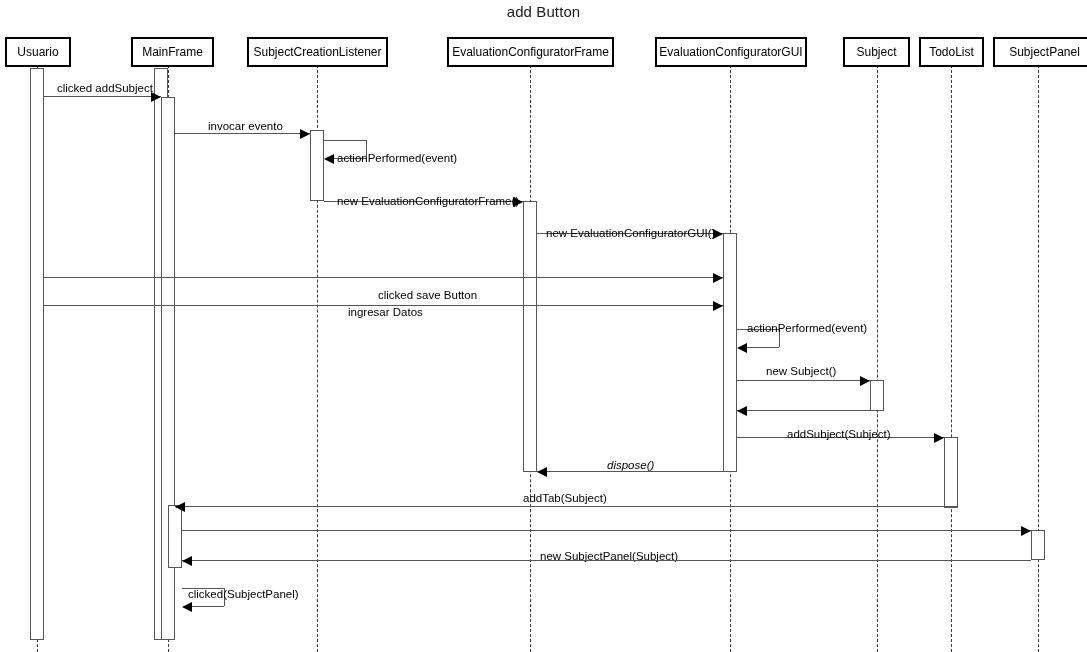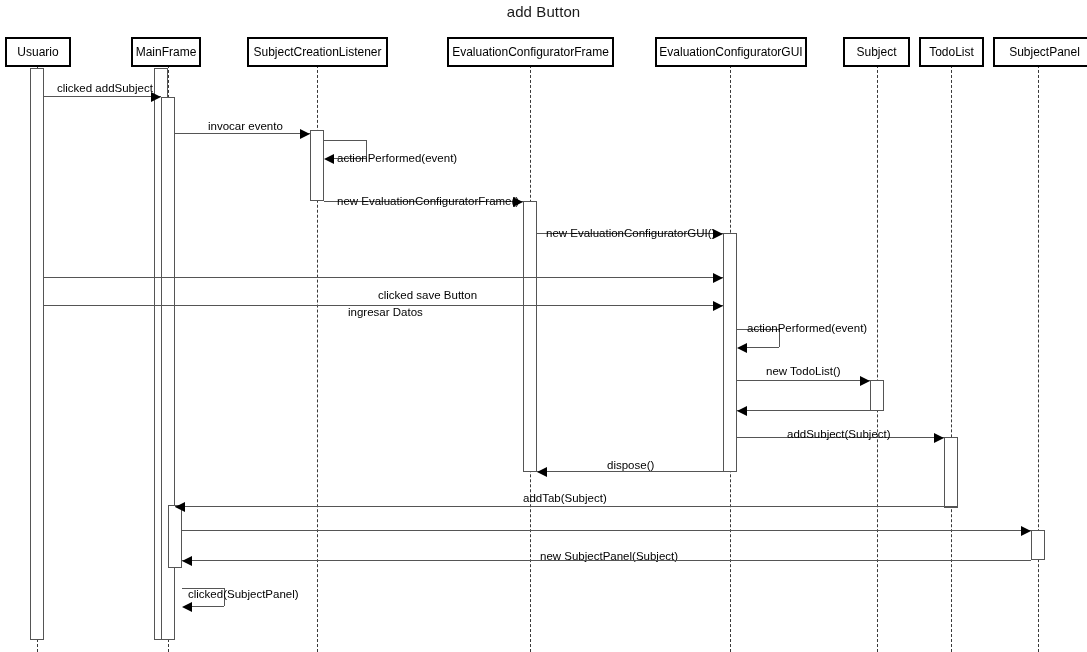--- a/index.html
+++ b/index.html
@@ -147,46 +147,46 @@
       <div class="msg-line" style="left: 44px; top: 305px; width: 679px;"></div>
       <div class="arrow-right" style="left: 713px; top: 301px;"></div>
       <div class="msg-label left" style="left: 334px; top: 289px; margin-left: 44px;">clicked save Button</div>
       <div class="msg-line" style="left: 737px; top: 329px; width: 42px;"></div>
       <div class="msg-vline" style="left: 779px; top: 329px; height: 18px;"></div>
       <div class="msg-line" style="left: 745px; top: 347px; width: 34px;"></div>
       <div class="arrow-left" style="left: 737px; top: 343px;"></div>
       <div class="msg-label left" style="left: 747px; top: 322px;">actionPerformed(event)</div>
       <div class="msg-line" style="left: 737px; top: 380px; width: 133px;"></div>
       <div class="arrow-right" style="left: 860px; top: 376px;"></div>
-      <div class="msg-label left" style="left: 766px; top: 365px;">new TodoList()</div>
+      <div class="msg-label left" style="left: 766px; top: 365px;">new Subject()</div>
       <div class="msg-line" style="left: 737px; top: 410px; width: 133px;"></div>
       <div class="arrow-left" style="left: 737px; top: 406px;"></div>
       <div class="msg-line" style="left: 737px; top: 437px; width: 207px;"></div>
       <div class="arrow-right" style="left: 934px; top: 433px;"></div>
       <div class="msg-label left" style="left: 787px; top: 428px;">addSubject(Subject)</div>
       <div class="msg-line" style="left: 537px; top: 471px; width: 186px;"></div>
       <div class="arrow-left" style="left: 537px; top: 467px;"></div>
-      <div class="msg-label left" style="left: 607px; top: 459px;">dispose()</div>
+      <div class="msg-label left" style="left: 607px; top: 459px; font-style: italic;">dispose()</div>
       <div class="msg-line" style="left: 175px; top: 506px; width: 783px;"></div>
       <div class="arrow-left" style="left: 175px; top: 502px;"></div>
       <div class="msg-label left" style="left: 523px; top: 492px;">addTab(Subject)</div>
       <div class="msg-line" style="left: 182px; top: 530px; width: 849px;"></div>
       <div class="arrow-right" style="left: 1021px; top: 526px;"></div>
       <div class="msg-label left" style="left: 540px; top: 550px;">new SubjectPanel(Subject)</div>
       <div class="msg-line" style="left: 182px; top: 560px; width: 849px;"></div>
       <div class="arrow-left" style="left: 182px; top: 556px;"></div>
       <div class="msg-line" style="left: 182px; top: 588px; width: 42px;"></div>
       <div class="msg-vline" style="left: 224px; top: 588px; height: 18px;"></div>
       <div class="msg-line" style="left: 190px; top: 606px; width: 34px;"></div>
       <div class="arrow-left" style="left: 182px; top: 602px;"></div>
       <div class="msg-label left" style="left: 188px; top: 588px;">clicked(SubjectPanel)</div>
     </div>
   <div id="participants-layer">
       <div class="participant" style="left: 5px; top: 37px; width: 66px;"><span>Usuario</span></div>
-      <div class="participant" style="left: 131px; top: 37px; width: 70px;"><span>MainFrame</span></div>
+      <div class="participant" style="left: 131px; top: 37px; width: 83px;"><span>MainFrame</span></div>
       <div class="participant" style="left: 247px; top: 37px; width: 141px;"><span>SubjectCreationListener</span></div>
       <div class="participant" style="left: 447px; top: 37px; width: 167px;"><span>EvaluationConfiguratorFrame</span></div>
       <div class="participant" style="left: 655px; top: 37px; width: 152px;"><span>EvaluationConfiguratorGUI</span></div>
       <div class="participant" style="left: 843px; top: 37px; width: 67px;"><span>Subject</span></div>
       <div class="participant" style="left: 919px; top: 37px; width: 65px;"><span>TodoList</span></div>
       <div class="participant" style="left: 993px; top: 37px; width: 103px;"><span>SubjectPanel</span></div>
     </div>
 
 </div>
 

